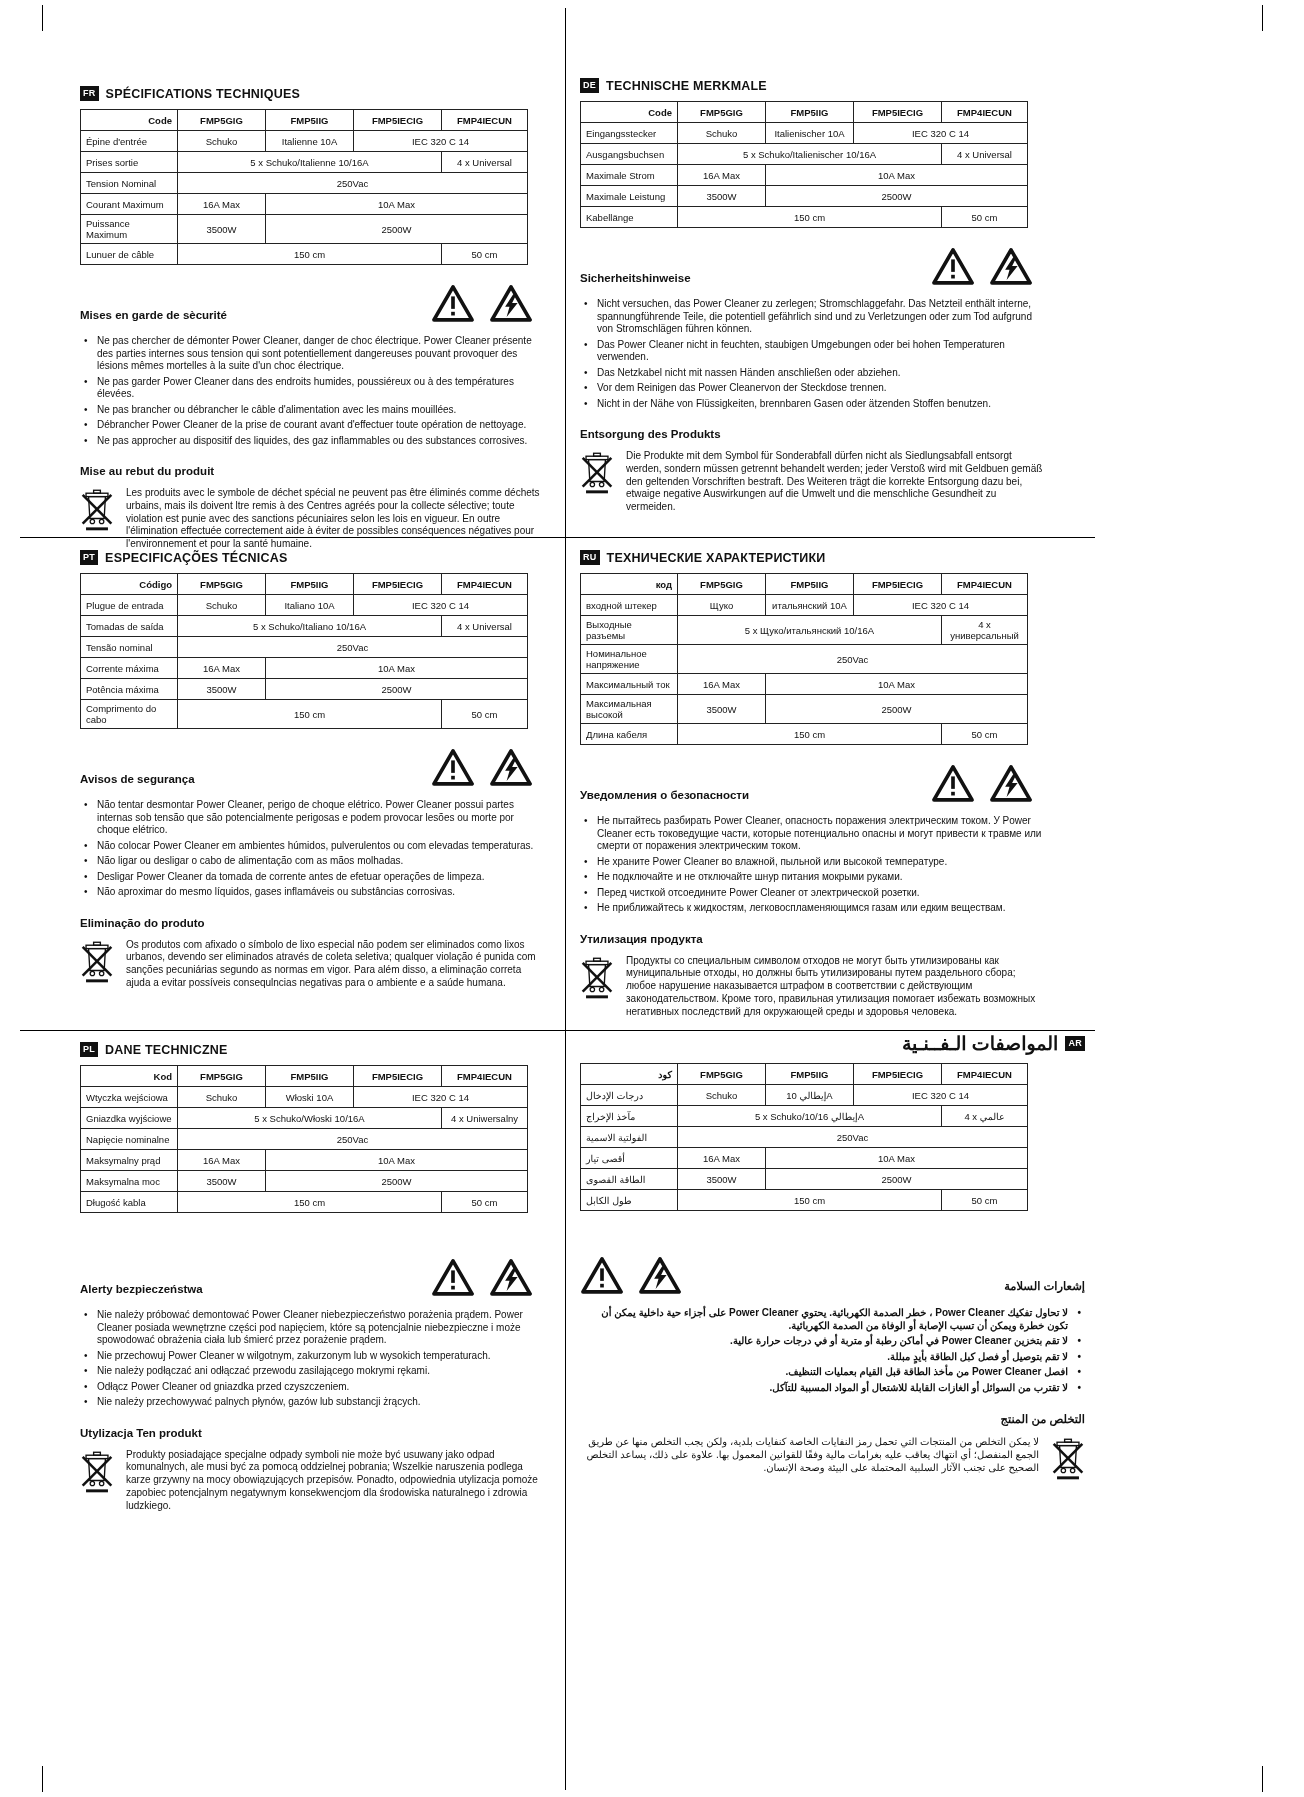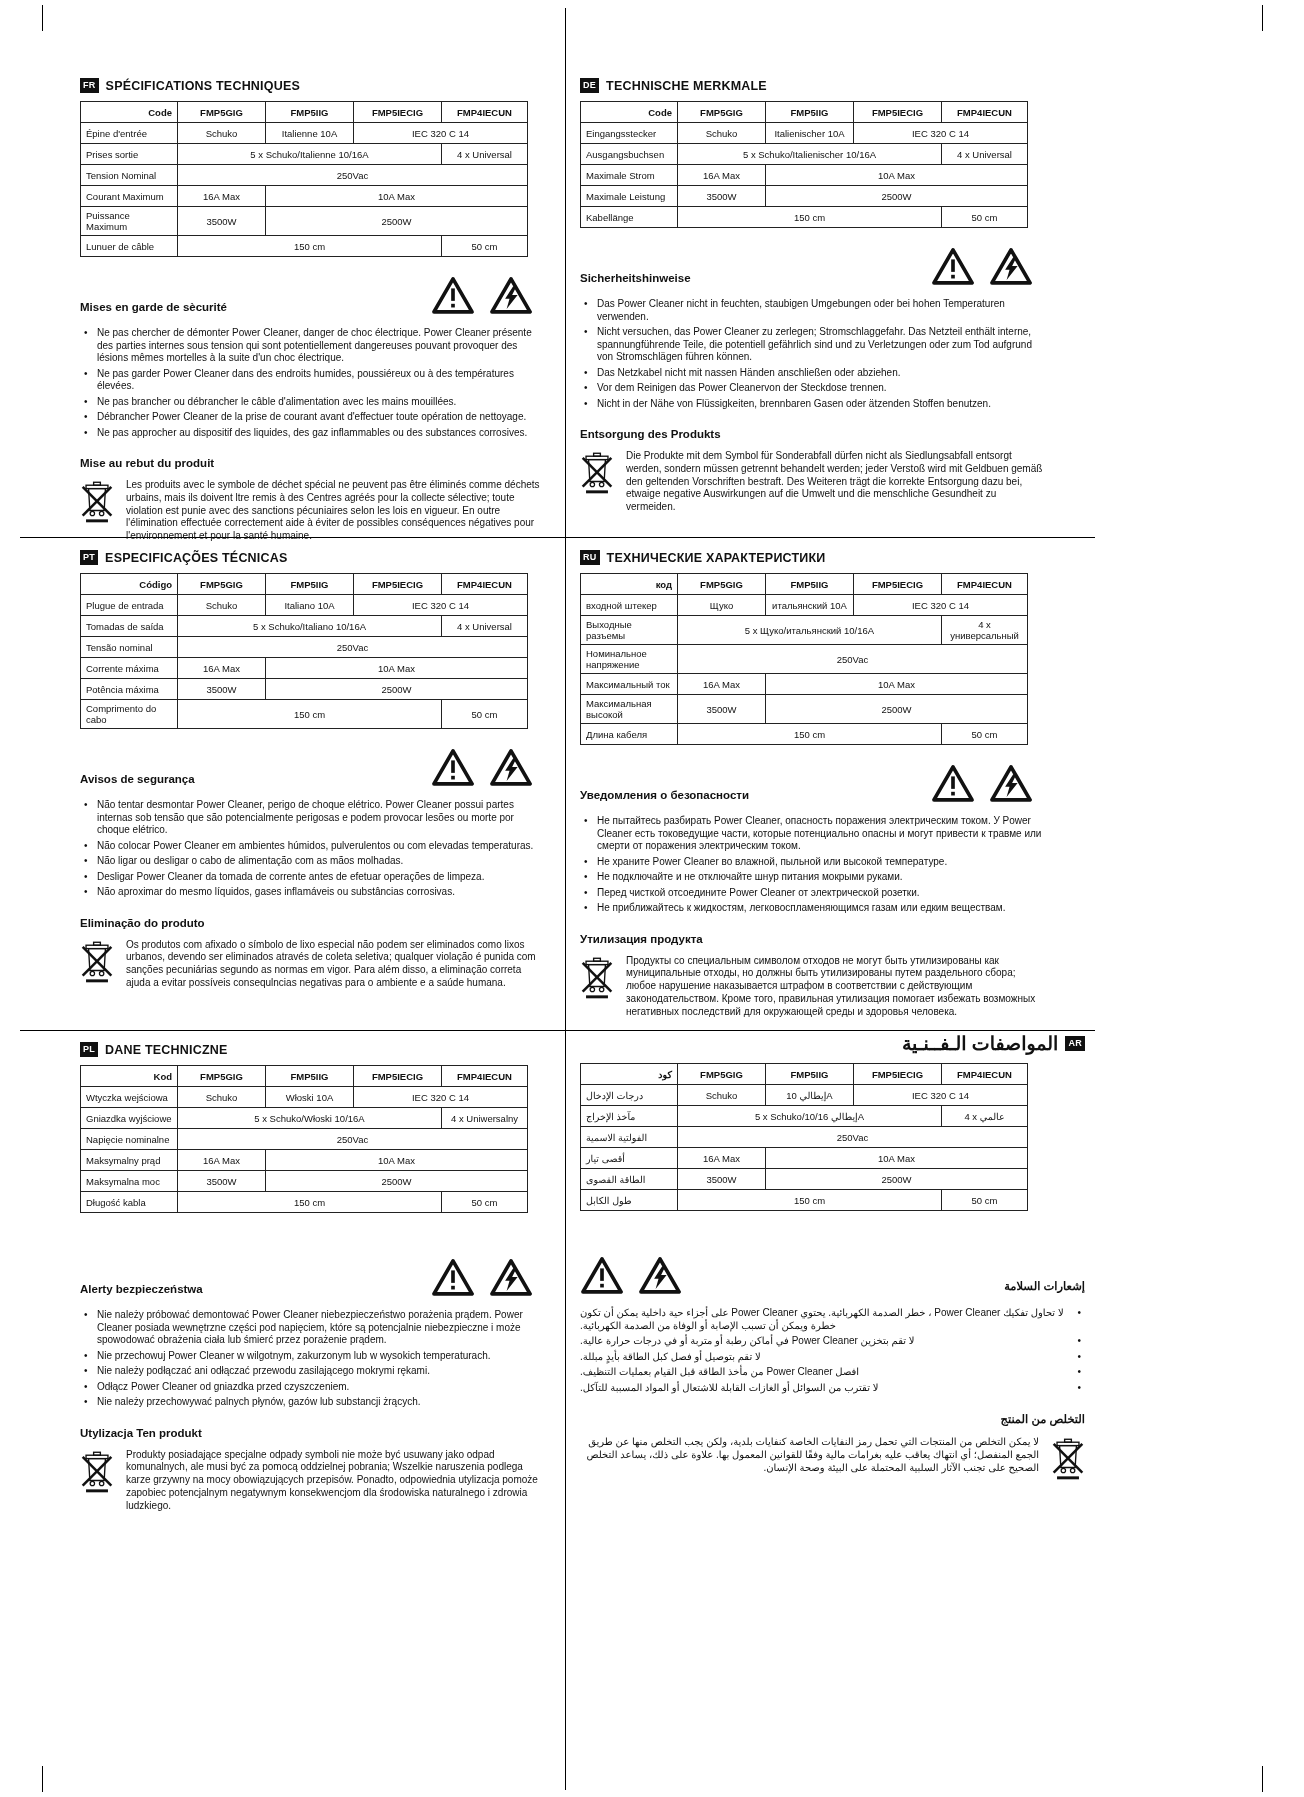--- a/index.html
+++ b/index.html
@@ -28,21 +28,21 @@
 
   .warn-row{display:flex;justify-content:space-between;align-items:flex-end;margin-top:18px;}
   .warn-row.gap-lg{margin-top:44px;text-align:right;}
   .safety-heading{font-weight:bold;font-size:11.5px;padding-bottom:2px;}
   .triangles{display:flex;gap:14px;direction:ltr;flex:0 0 auto;padding-right:12px;}
   .tri-svg{display:block;}
 
   ul.bullets{list-style:none;margin:12px 0 0 0;padding:0;font-size:10px;line-height:1.25;}
   ul.bullets li{position:relative;padding-left:17px;margin-bottom:3px;}
   ul.bullets li::before{content:"\2022";position:absolute;left:4px;top:0;}
-  .section[dir="rtl"] ul.bullets li{padding-left:0;padding-right:17px;text-align:left;}
+  .section[dir="rtl"] ul.bullets li{padding-left:0;padding-right:17px;text-align:right;font-weight:bold;}
   .section[dir="rtl"] ul.bullets li::before{left:auto;right:4px;}
 
   .disposal-heading{font-weight:bold;font-size:11.5px;margin-top:18px;}
   .disposal-body{display:flex;gap:12px;margin-top:10px;align-items:flex-start;}
   .weee{flex:0 0 auto;padding-top:2px;}
   .disposal-text{margin:0;font-size:10px;line-height:1.28;}
   .section[dir="rtl"] .disposal-heading,
   .section[dir="rtl"] .disposal-text{text-align:right;}
 </style>
 </head>
@@ -73,21 +73,21 @@
       <path d="M10 9 L30 9 L28.5 35 L11.5 35 Z" fill="none" stroke="#111" stroke-width="1.6"></path>
       <circle cx="14.5" cy="38.5" r="2.6" fill="none" stroke="#111" stroke-width="1.5"></circle>
       <circle cx="25.5" cy="38.5" r="2.6" fill="none" stroke="#111" stroke-width="1.5"></circle>
       <line x1="3" y1="7" x2="37" y2="41" stroke="#111" stroke-width="3"></line>
       <line x1="37" y1="7" x2="3" y2="41" stroke="#111" stroke-width="3"></line>
       <rect x="7" y="45.5" width="26" height="3.5" fill="#111"></rect>
     </g>
   </defs>
 </svg>
 
-<section class="section" style="left:80px;top:78px;">
+<section class="section" style="left:80px;top:86px;">
   <div class="sec-header">
     <span class="badge">FR</span>
     <span class="sec-title">SPÉCIFICATIONS TECHNIQUES</span>
   </div>
   <table class="spec">
     <colgroup>
         <col style="width:97px">
         <col style="width:88px">
         <col style="width:88px">
         <col style="width:88px">
@@ -214,22 +214,22 @@
     <div class="triangles">
       <svg class="tri-svg" width="44" height="40" viewBox="0 0 60 54">
           <use href="#tri-warn"></use>
         </svg>
       <svg class="tri-svg" width="44" height="40" viewBox="0 0 60 54">
           <use href="#tri-shock"></use>
         </svg>
     </div>
   </div>
   <ul class="bullets">
+      <li>Nicht versuchen, das Power Cleaner zu zerlegen; Stromschlaggefahr. Das Netzteil enthält interne, spannungführende Teile, die potentiell gefährlich sind und zu Verletzungen oder zum Tod aufgrund von Stromschlägen führen können.</li>
       <li>Das Power Cleaner nicht in feuchten, staubigen Umgebungen oder bei hohen Temperaturen verwenden.</li>
-      <li>Nicht versuchen, das Power Cleaner zu zerlegen; Stromschlaggefahr. Das Netzteil enthält interne, spannungführende Teile, die potentiell gefährlich sind und zu Verletzungen oder zum Tod aufgrund von Stromschlägen führen können.</li>
       <li>Das Netzkabel nicht mit nassen Händen anschließen oder abziehen.</li>
       <li>Vor dem Reinigen das Power Cleanervon der Steckdose trennen.</li>
       <li>Nicht in der Nähe von Flüssigkeiten, brennbaren Gasen oder ätzenden Stoffen benutzen.</li>
     </ul>
   <div class="disposal-heading">Entsorgung des Produkts</div>
   <div class="disposal-body">
     <svg class="weee" width="34" height="43" viewBox="0 0 40 51">
         <use href="#weee-bin"></use>
       </svg>
     <p class="disposal-text">Die Produkte mit dem Symbol für Sonderabfall dürfen nicht als Siedlungsabfall entsorgt werden, sondern müssen getrennt behandelt werden; jeder Verstoß wird mit Geldbuen gemäß den geltenden Vorschriften bestraft. Des Weiteren trägt die korrekte Entsorgung dazu bei, etwaige negative Auswirkungen auf die Umwelt und die menschliche Gesundheit zu vermeiden.</p>

